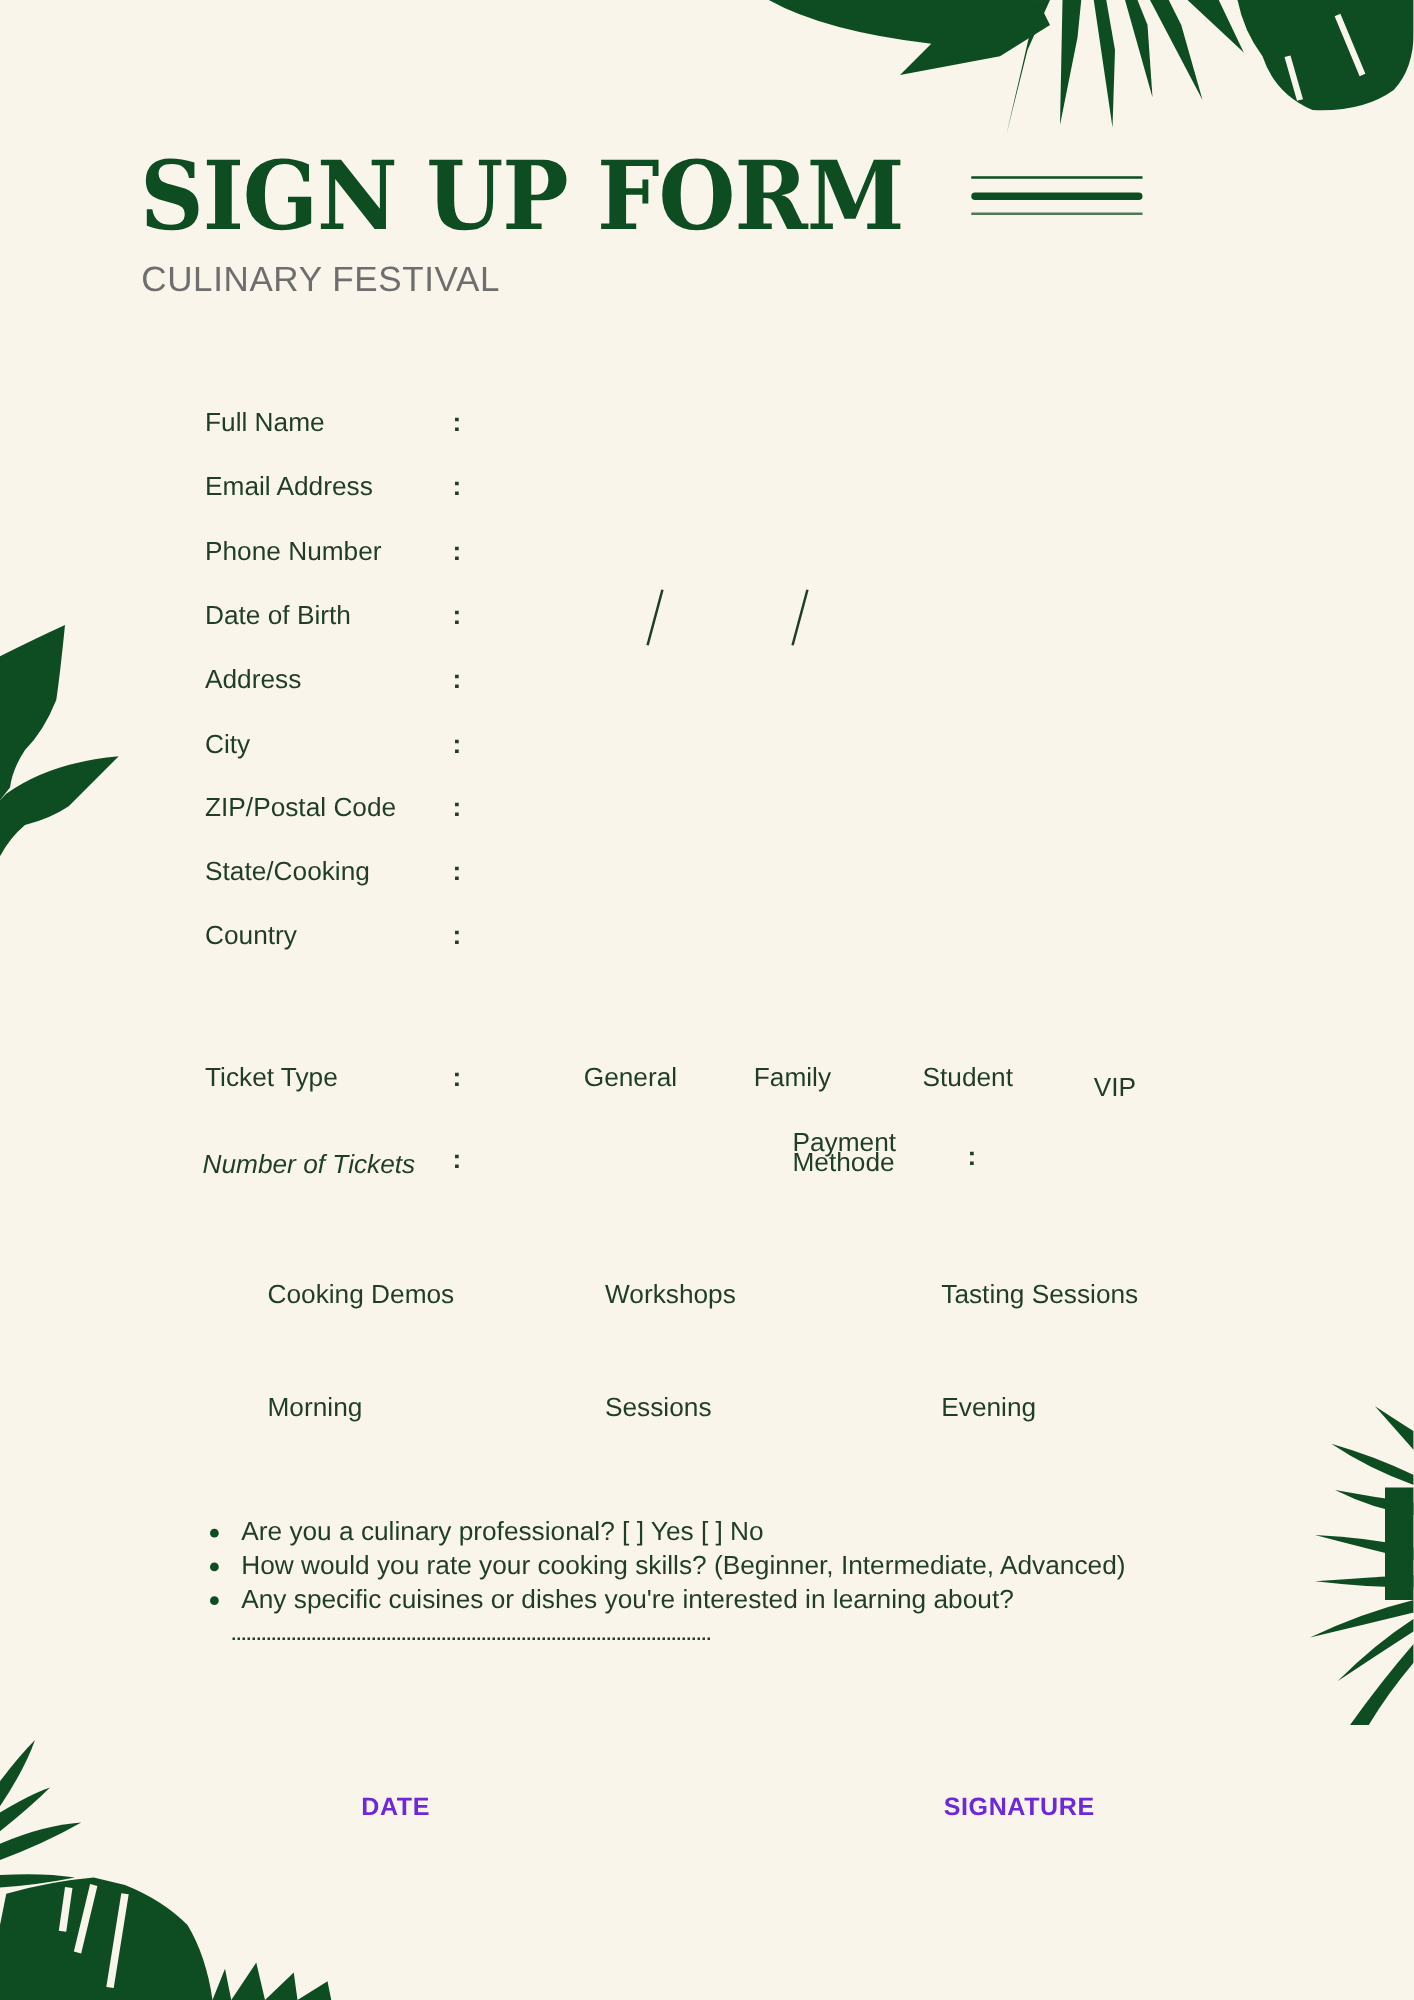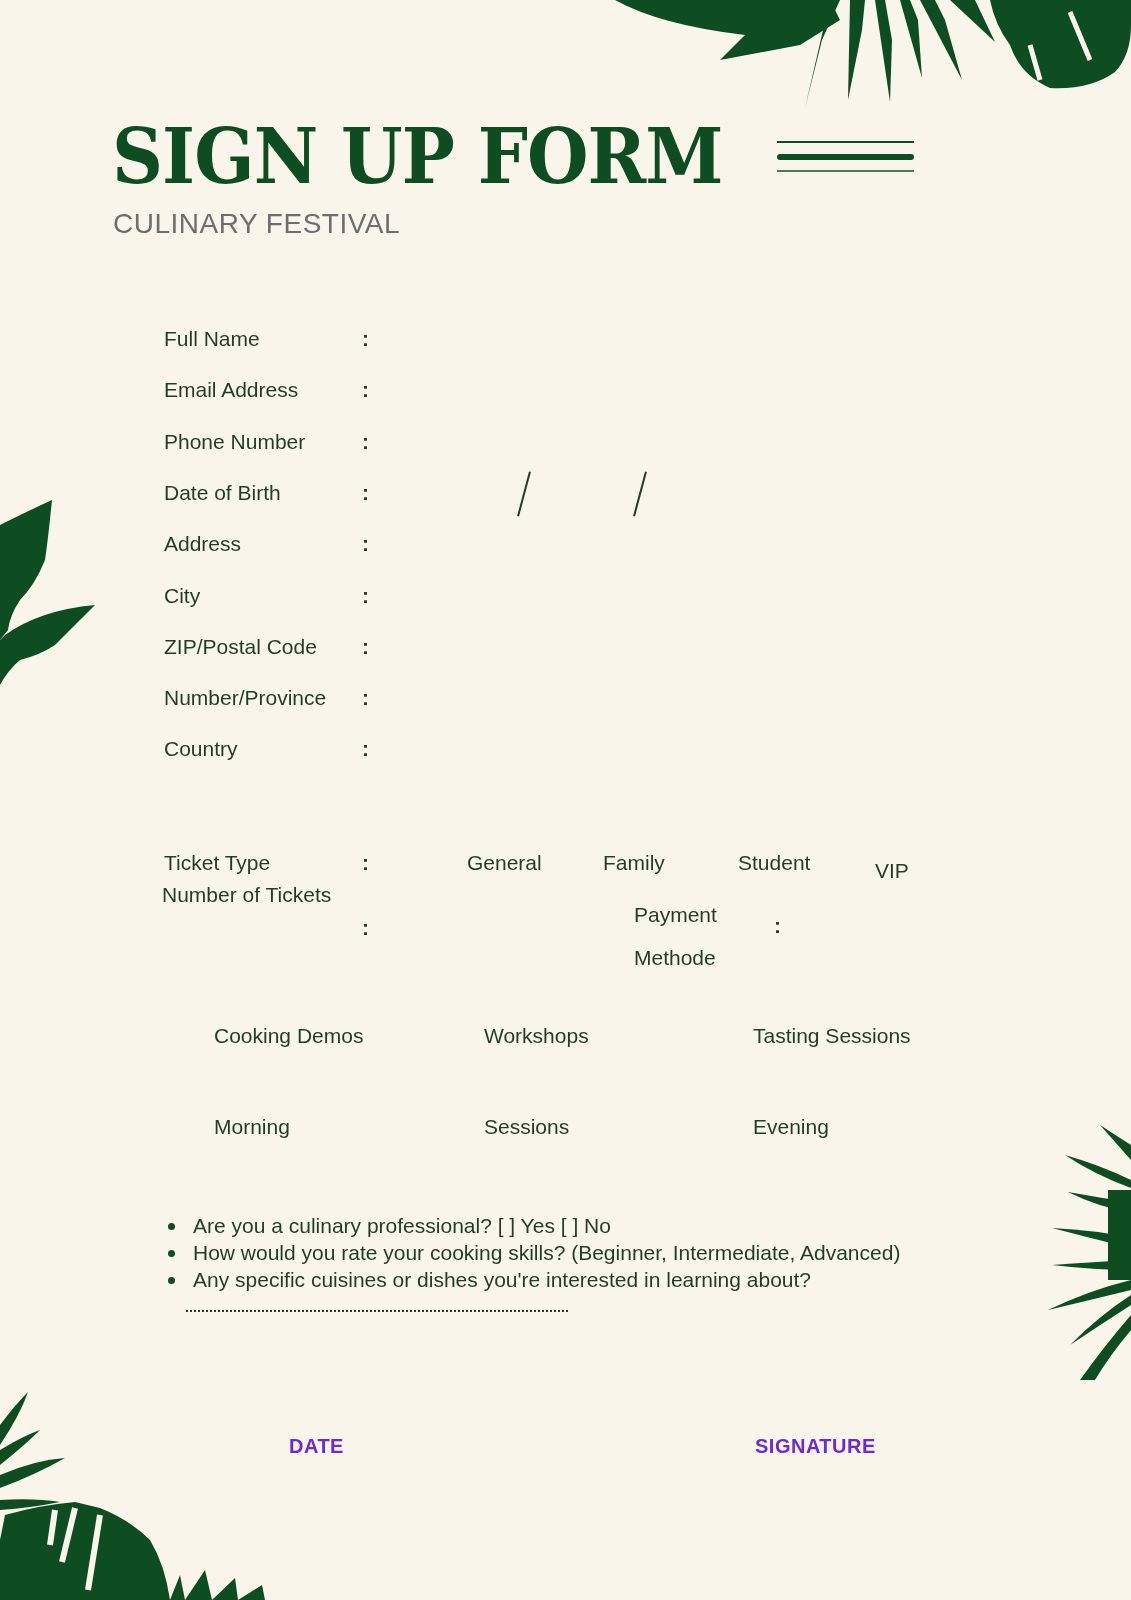--- a/index.html
+++ b/index.html
@@ -94,43 +94,43 @@
   <div class="abs" style="left:385px;top:527px;width:560px;height:34px;"></div>
 
   <div class="abs lbl" style="left:164px;top:584px;">City</div>
   <div class="abs colon" style="left:362px;top:584px;">:</div>
   <div class="abs" style="left:385px;top:579px;width:560px;height:34px;"></div>
 
   <div class="abs lbl" style="left:164px;top:635px;">ZIP/Postal Code</div>
   <div class="abs colon" style="left:362px;top:635px;">:</div>
   <div class="abs" style="left:385px;top:630px;width:560px;height:34px;"></div>
 
-  <div class="abs lbl" style="left:164px;top:686px;">Number/Province</div>
+  <div class="abs lbl" style="left:164px;top:686px;">State/Cooking</div>
   <div class="abs colon" style="left:362px;top:686px;">:</div>
   <div class="abs" style="left:385px;top:681px;width:560px;height:34px;"></div>
 
   <div class="abs lbl" style="left:164px;top:737px;text-align:right;">Country</div>
   <div class="abs colon" style="left:362px;top:737px;">:</div>
   <div class="abs" style="left:385px;top:732px;width:560px;height:34px;"></div>
 </div>
 
 <div>
   <div class="abs lbl" style="left:164px;top:851px;">Ticket Type</div>
   <div class="abs colon" style="left:362px;top:851px;">:</div>
   <div class="abs lbl" style="left:467px;top:851px;text-align:center;">General</div>
   <div class="abs lbl" style="left:603px;top:851px;">Family</div>
   <div class="abs lbl" style="left:738px;top:851px;">Student</div>
   <div class="abs lbl" style="left:875px;top:822px;margin-top:37px;">VIP</div>
 
-  <div class="abs lbl" style="left:162px;top:883px;">Number of Tickets</div>
+  <div class="abs lbl" style="left:162px;top:920px;font-style:italic;">Number of Tickets</div>
   <div class="abs colon" style="left:362px;top:916px;">:</div>
   <div class="abs" style="left:385px;top:908px;width:220px;height:36px;"></div>
 
   <div class="abs lbl" style="left:634px;top:904px;line-height:22px;">Payment</div>
-  <div class="abs lbl" style="left:634px;top:947px;line-height:22px;text-align:right;">Methode</div>
+  <div class="abs lbl" style="left:634px;top:920px;line-height:22px;text-align:right;">Methode</div>
   <div class="abs colon" style="left:774px;top:914px;">:</div>
   <div class="abs" style="left:795px;top:906px;width:160px;height:36px;"></div>
 </div>
 
 <div>
   <div class="abs lbl" style="left:214px;top:1024px;">Cooking Demos</div>
   <div class="abs lbl" style="left:484px;top:1024px;">Workshops</div>
   <div class="abs lbl" style="left:753px;top:1024px;">Tasting Sessions</div>
 
   <div class="abs lbl" style="left:214px;top:1115px;">Morning</div>

